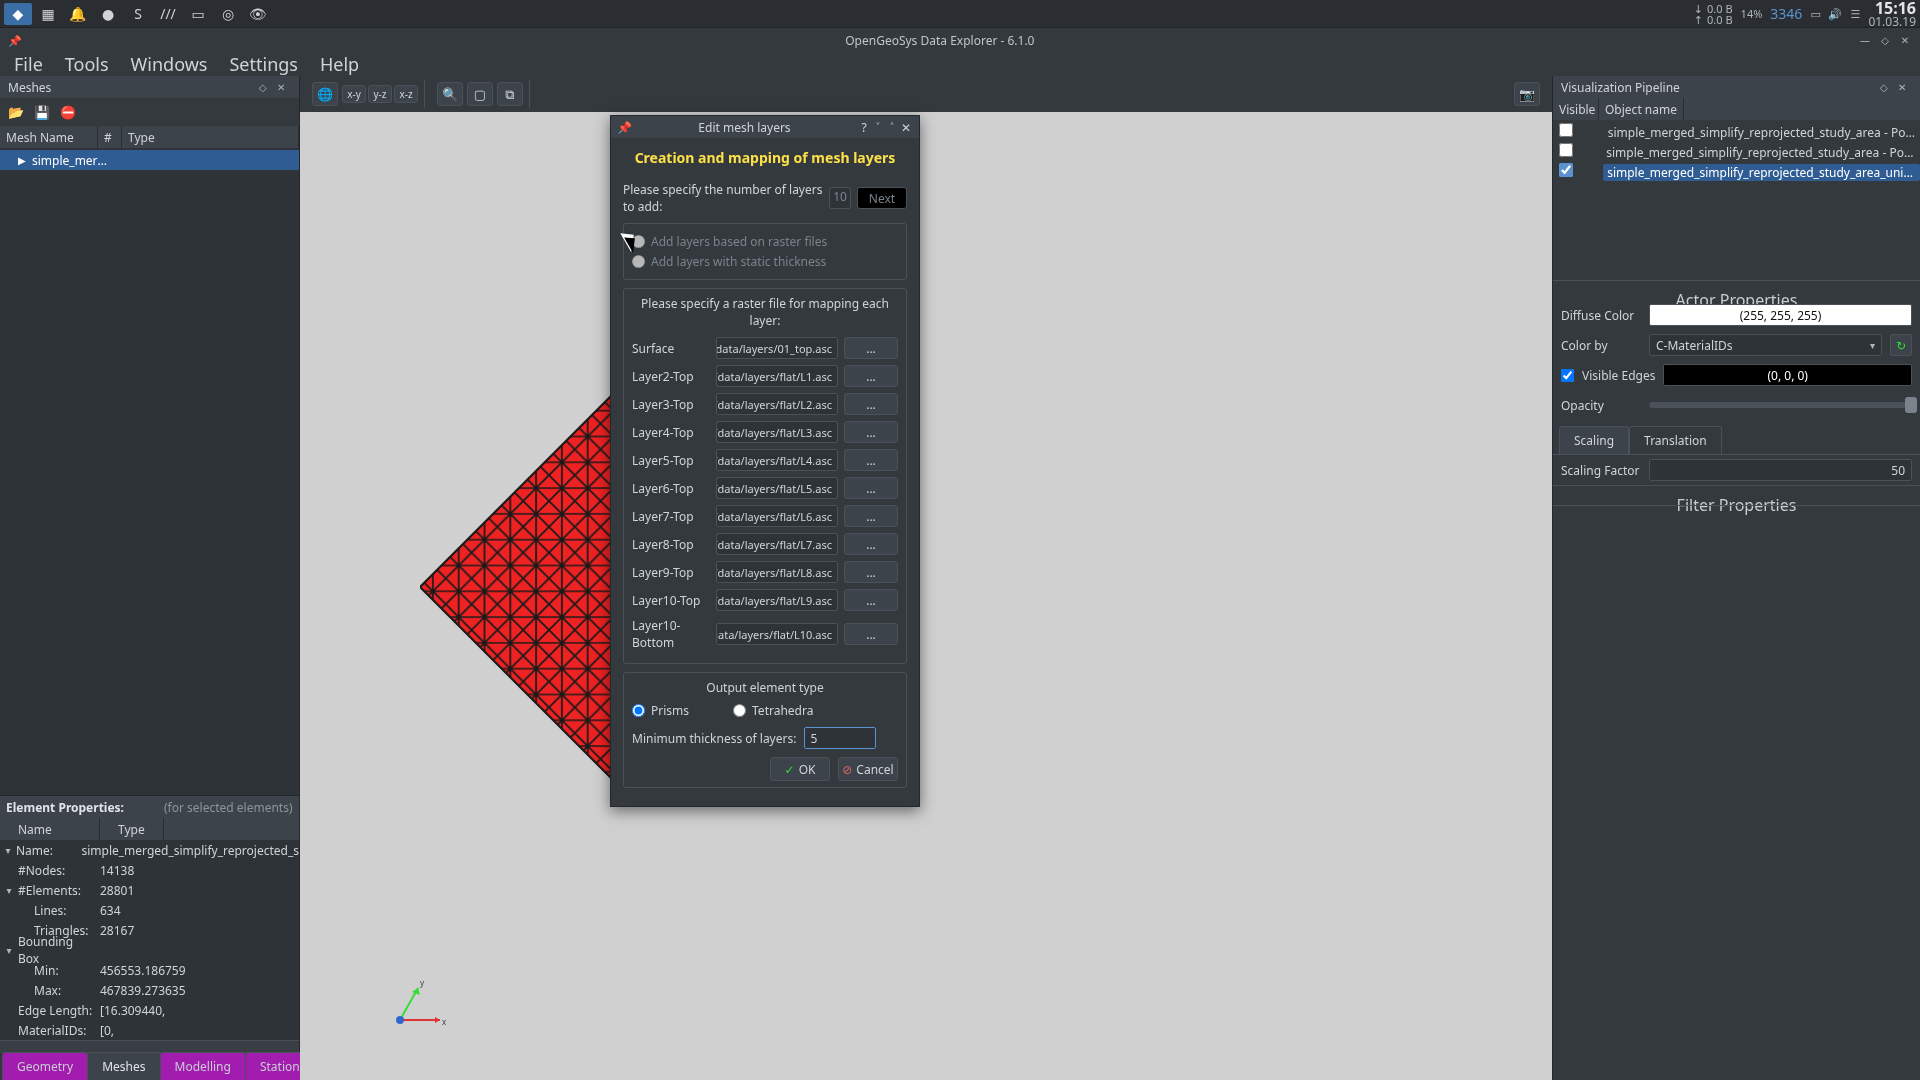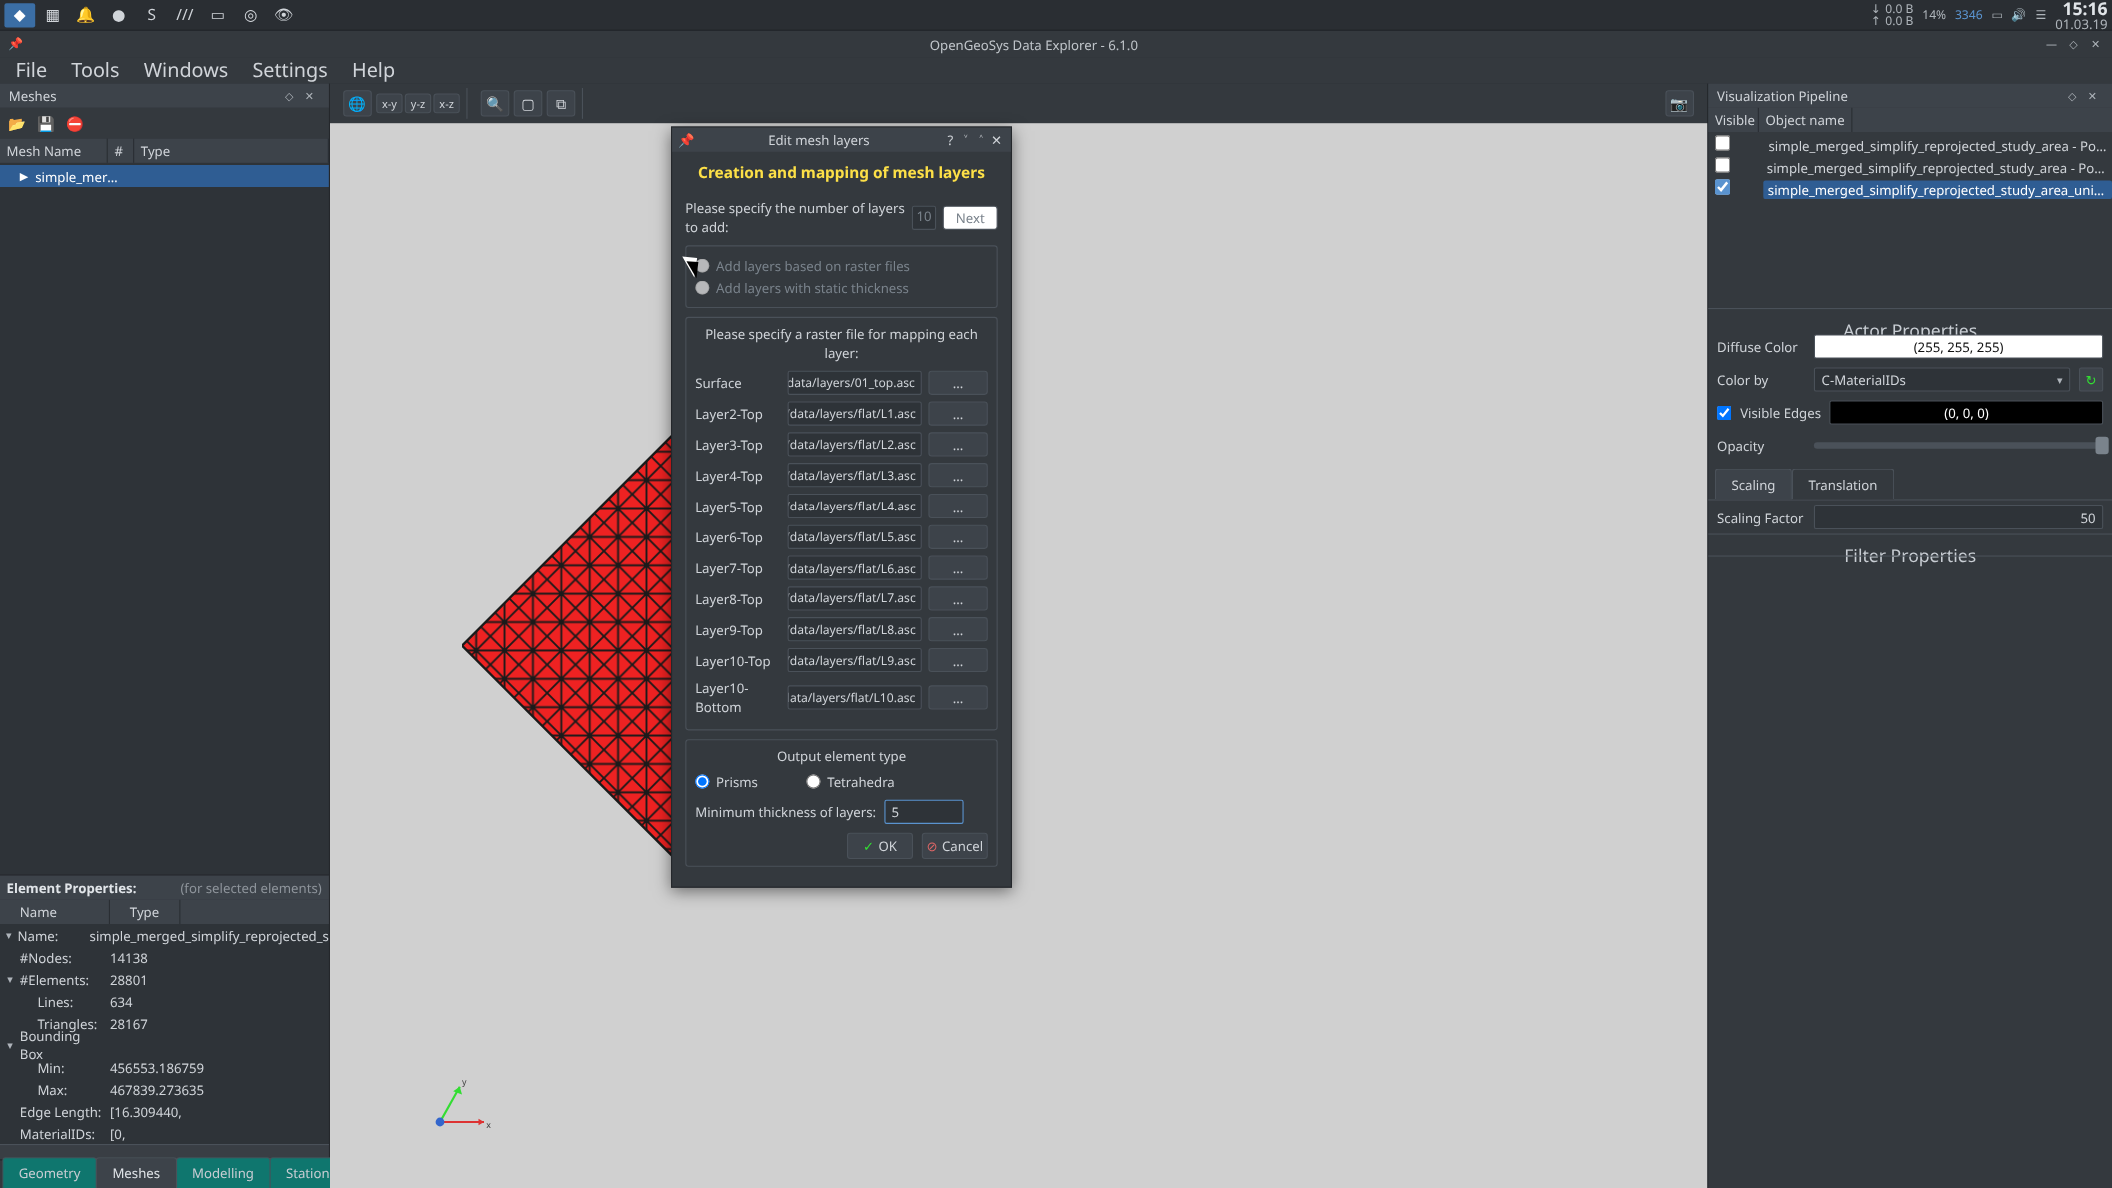--- a/index.html
+++ b/index.html
@@ -130,21 +130,21 @@
 .props-row.indent1 .k { padding-left:20px; }
 .scroll-hint { height:14px; background:#393e44; border-top:1px solid #4a5159; }
 
 .bottom-tabs {
   height:26px; display:flex; align-items:flex-end;
   background:#34393e; padding:0 2px;
   border-top:1px solid #24272b;
 }
 .bottom-tab {
   padding:5px 14px; font-size:12px;
-  background:#0f766e; color:#c8cdd3;
+  background:#a21caf; color:#c8cdd3;
   border:1px solid #4a5159; border-bottom:none;
   border-radius:3px 3px 0 0;
   margin-right:-1px;
   cursor:pointer;
 }
 .bottom-tab.active { background:#3d434a; color:#e0e4e8; }
 
 
 .center-panel {
   flex:1; display:flex; flex-direction:column;
@@ -244,21 +244,21 @@
 }
 .dlg-title {
   height:22px; display:flex; align-items:center; padding:0 6px;
   background:#3d434a; font-size:12px;
 }
 .dlg-title .t { flex:1; text-align:center; }
 .dlg-body { padding:10px 12px; }
 .dlg-head { text-align:center; font-weight:bold; font-size:14px; color:#fde047; margin-bottom:14px;}
 .dlg-row { display:flex; align-items:center; gap:6px; font-size:12px; margin-bottom:8px;}
 .dlg-row .num-input { width:26px; height:22px; background:#2e3338; border:1px solid #4a5159; border-radius:2px; text-align:center; font-size:12px;}
-.dlg-row .btn { width:60px; height:22px; border:1px solid #4a5159; border-radius:3px; background:#ffffff; font-size:12px; display:flex; align-items:center; justify-content:center; color:#7a838c;}
+.dlg-row .btn { width:60px; height:22px; border:1px solid #4a5159; border-radius:3px; background:#000000; font-size:12px; display:flex; align-items:center; justify-content:center; color:#7a838c;}
 .group-box { border:1px solid #4a5159; border-radius:3px; padding:6px 8px; margin-bottom:8px;}
 .radio-row { display:flex; align-items:center; gap:6px; font-size:12px; color:#7a838c; margin:3px 0;}
 .radio-row input[type=radio]{ accent-color:#5a93cf; }
 .layer-row { display:flex; align-items:center; gap:6px; margin-bottom:6px;}
 .layer-row .lbl { width:78px; font-size:12px;}
 .layer-row .path {
   flex:1; height:22px; background:#2e3338; border:1px solid #4a5159; border-radius:2px;
   font-size:11px; padding:0 5px; overflow:hidden; white-space:nowrap; display:flex; align-items:center; direction:rtl; text-align:left;
 }
 .layer-row .browse { width:54px; height:22px; border:1px solid #4a5159; border-radius:3px; background:#3d434a; font-size:12px; display:flex; align-items:center; justify-content:center; cursor:pointer;}
@@ -308,21 +308,21 @@
       <div style="display:flex;gap:4px;">
           <span>↓</span>
           <span>0.0 B</span>
         </div>
       <div style="display:flex;gap:4px;">
           <span>↑</span>
           <span>0.0 B</span>
         </div>
     </div>
     <span>14%</span>
-    <span style="font-size:11px; color:#5a93cf;">3346</span>
+    <span style="font-size:14px; color:#5a93cf;">3346</span>
     <span>▭</span>
     <span>🔊</span>
     <span>☰</span>
     <div class="clock">
       <div class="time">15:16</div>
       <div>01.03.19</div>
     </div>
   </div>
 </div>
 

